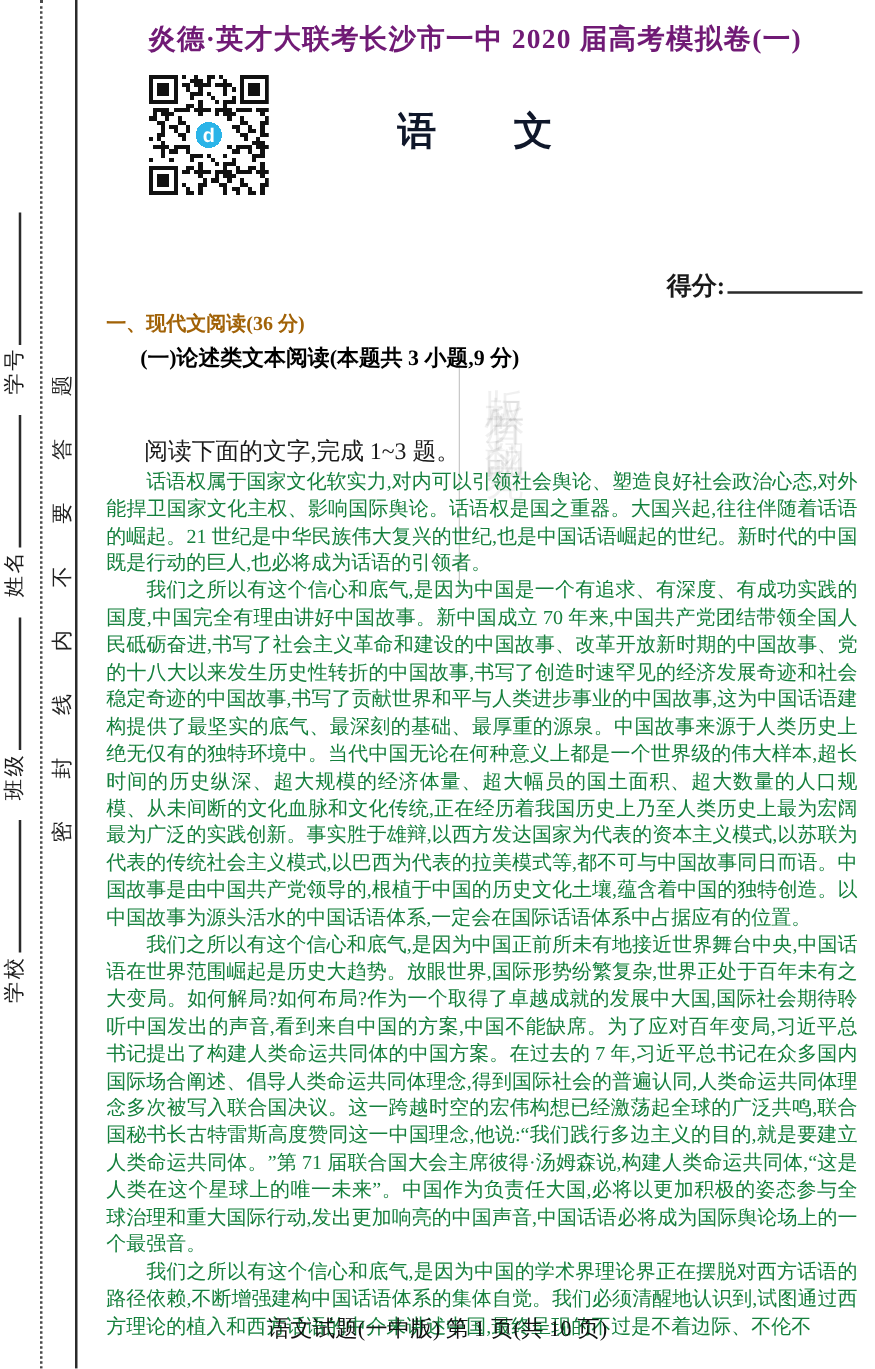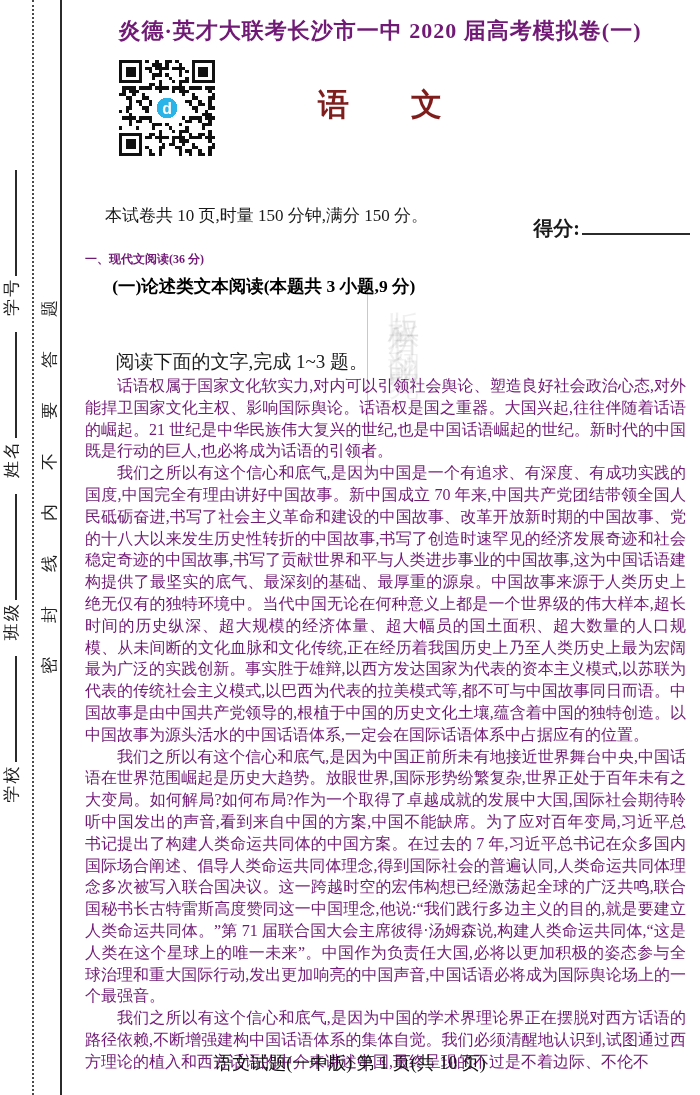--- a/index.html
+++ b/index.html
@@ -35,36 +35,36 @@
   
   .header-title{
     position:absolute; left:70px; right:10px; top:16px; text-align:center;
     font-size:22px; font-weight:bold; letter-spacing:1px; color:#701a75;
     font-family:"Liberation Serif","DejaVu Serif",serif;
   }
   .qr{position:absolute; left:119px; top:60px; width:96px; height:96px;}
   .qr svg{width:100%; height:100%;}
   .subject-title{
     position:absolute; left:80px; right:20px; top:84px; text-align:center;
-    font-size:31px; font-weight:bold; color:#7f1d1d;
+    font-size:31px; font-weight:bold; color:#0f172a;
   }
   .score-field{position:absolute; right:10px; top:168px; font-size:20px; font-weight:bold; white-space:nowrap;margin-top:47px;}
   .score-line{
     display:inline-block; width:108px; height:15px; margin-left:2px;
     border-bottom:2px solid #2b2b2b;
   }
   .exam-info{position:absolute; left:105px; top:204px; font-size:17px;}
   
   .content{position:absolute; left:85px; top:246px; width:601px;}
-  .h1{font-size:12px; font-weight:bold; line-height:27px; color:#701a75;font-family:Liberation Serif, serif;}
+  .h1{font-size:16px; font-weight:bold; line-height:27px; color:#a16207;font-family:Liberation Serif, serif;}
   .h2{font-size:17.5px; font-weight:bold; line-height:27px; text-indent:1.55em; color:#000000;}
   .instr{font-size:19px; line-height:27px; text-indent:1.6em;margin-top:48px;}
   .passage p{
     margin:0; font-size:16px; line-height:21.8px; text-align:justify;
-    text-indent:2em; word-break:break-all; color:#701a75;
+    text-indent:2em; word-break:break-all; color:#15803d;
   }
   
   .watermark{
     position:absolute; left:367px; top:286px; height:190px; padding-left:14px;
     border-left:1px solid rgba(100,100,100,.35);
     writing-mode:vertical-rl; font-size:32px; letter-spacing:6px;
     color:rgba(0,0,0,.06); white-space:pre-wrap; pointer-events:none;
   }
   .footer{
     position:absolute; left:0; right:0; bottom:20px; text-align:center;
@@ -342,21 +342,20 @@
       </g>
     </svg>
   </div>
 
   <div class="subject-title">语　　文</div>
 
   <div class="score-field">
     <span>得分:</span><span class="score-line"></span>
   </div>
 
-  <div class="exam-info">本试卷共 10 页,时量 150 分钟,满分 150 分。</div>
 
   <div class="watermark">版权所有 翻印必究</div>
 
   <div class="content">
     <div class="h1">一、现代文阅读(36 分)</div>
     <div class="h2">(一)论述类文本阅读(本题共 3 小题,9 分)</div>
     <div class="instr">阅读下面的文字,完成 1~3 题。</div>
     <div class="passage">
       <p>话语权属于国家文化软实力,对内可以引领社会舆论、塑造良好社会政治心态,对外能捍卫国家文化主权、影响国际舆论。话语权是国之重器。大国兴起,往往伴随着话语的崛起。21 世纪是中华民族伟大复兴的世纪,也是中国话语崛起的世纪。新时代的中国既是行动的巨人,也必将成为话语的引领者。</p>
       <p>我们之所以有这个信心和底气,是因为中国是一个有追求、有深度、有成功实践的国度,中国完全有理由讲好中国故事。新中国成立 70 年来,中国共产党团结带领全国人民砥砺奋进,书写了社会主义革命和建设的中国故事、改革开放新时期的中国故事、党的十八大以来发生历史性转折的中国故事,书写了创造时速罕见的经济发展奇迹和社会稳定奇迹的中国故事,书写了贡献世界和平与人类进步事业的中国故事,这为中国话语建构提供了最坚实的底气、最深刻的基础、最厚重的源泉。中国故事来源于人类历史上绝无仅有的独特环境中。当代中国无论在何种意义上都是一个世界级的伟大样本,超长时间的历史纵深、超大规模的经济体量、超大幅员的国土面积、超大数量的人口规模、从未间断的文化血脉和文化传统,正在经历着我国历史上乃至人类历史上最为宏阔最为广泛的实践创新。事实胜于雄辩,以西方发达国家为代表的资本主义模式,以苏联为代表的传统社会主义模式,以巴西为代表的拉美模式等,都不可与中国故事同日而语。中国故事是由中国共产党领导的,根植于中国的历史文化土壤,蕴含着中国的独特创造。以中国故事为源头活水的中国话语体系,一定会在国际话语体系中占据应有的位置。</p>

